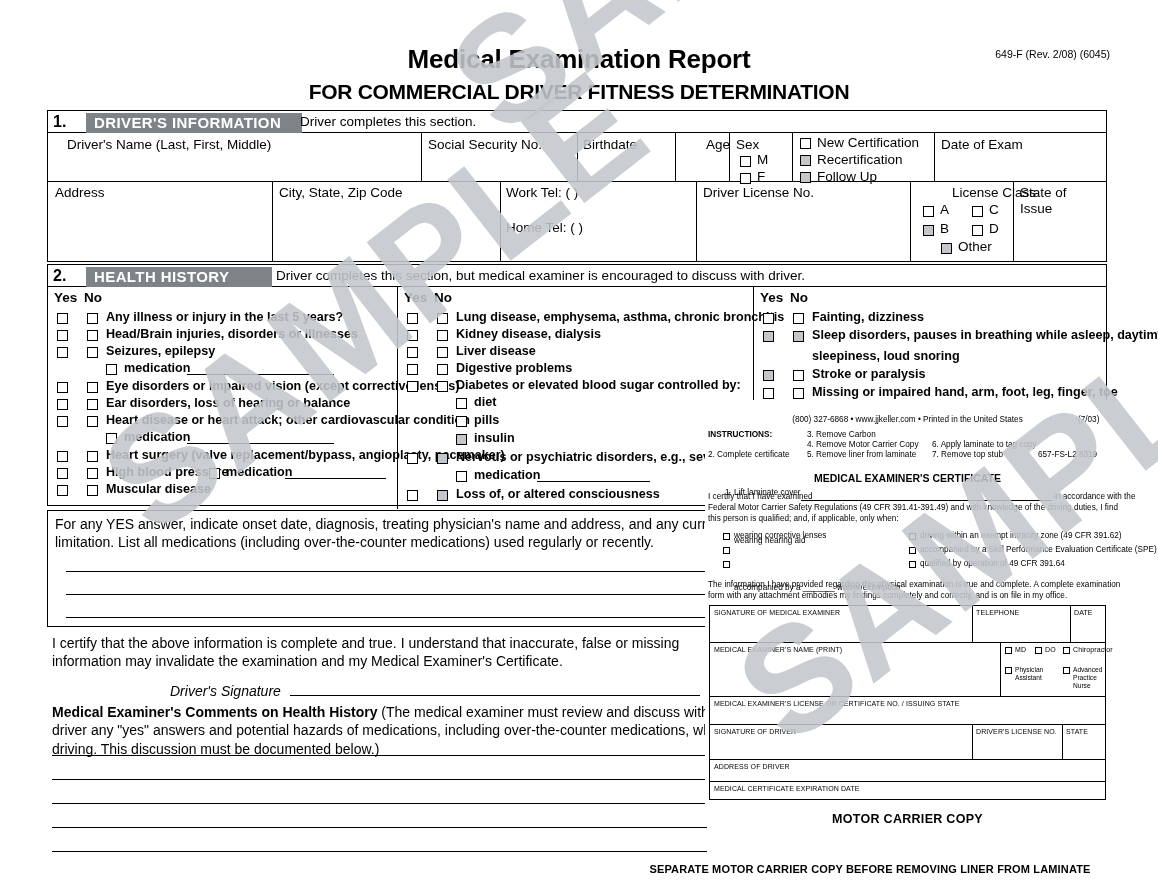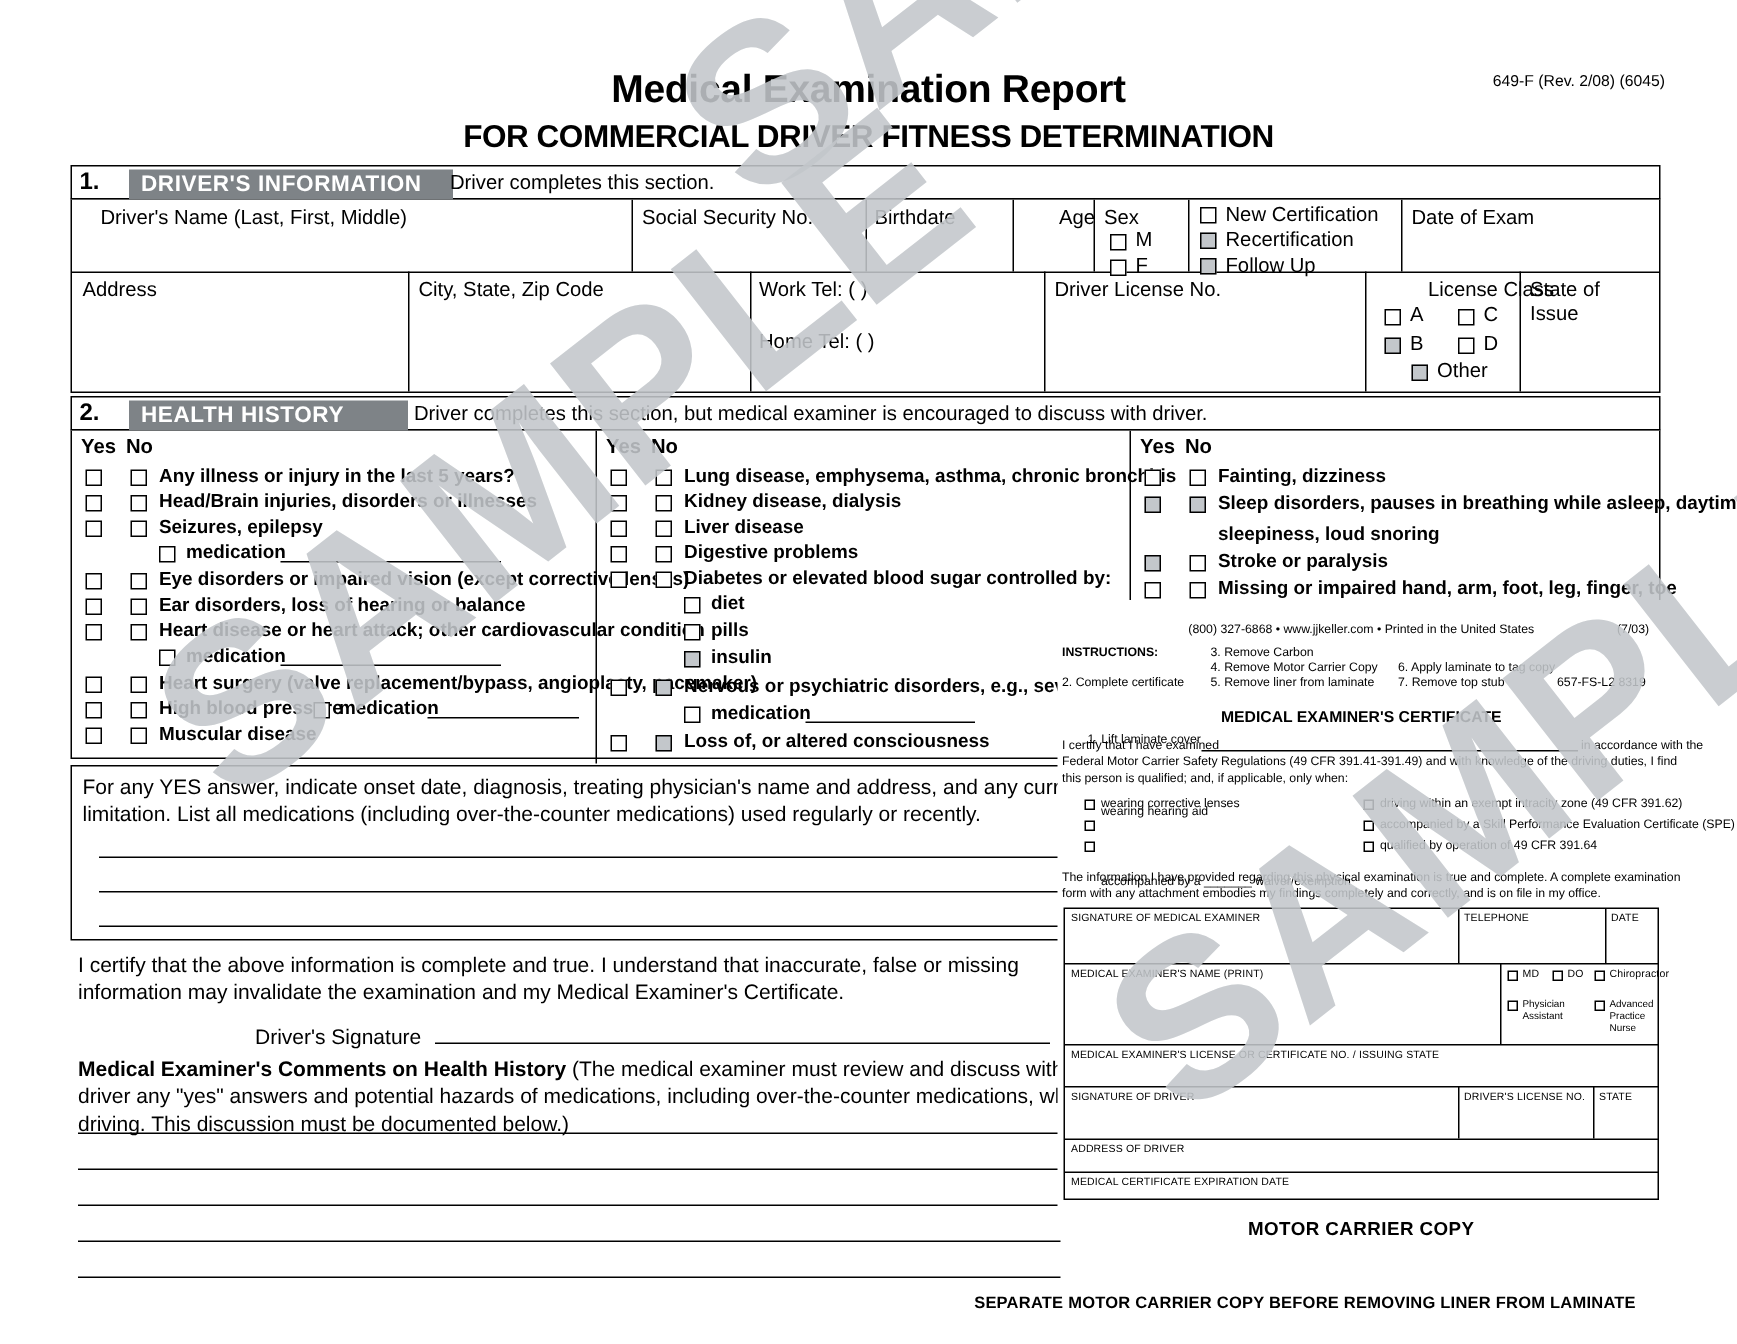--- a/index.html
+++ b/index.html
@@ -271,21 +271,21 @@
 
   <div class="blk" style="left:47px;top:510px;width:1060px;height:117px;">
     <span class="bodytext" style="left:7px;top:4px;width:690px;">For any YES answer, indicate onset date, diagnosis, treating physician's name and address, and any current limitation. List all medications (including over-the-counter medications) used regularly or recently.</span>
     <div class="rule" style="left:18px;top:60px;width:1025px;"></div>
     <div class="rule" style="left:18px;top:83px;width:1025px;"></div>
     <div class="rule" style="left:18px;top:106px;width:1025px;"></div>
   </div>
 
   <div class="bodytext" style="left:52px;top:634px;width:700px;z-index:2;">I certify that the above information is complete and true. I understand that inaccurate, false or missing information may invalidate the examination and my Medical Examiner's Certificate.</div>
 
-  <span class="bodytext" style="left:170px;top:682px;z-index:2;">Driver's Signature</span>
+  <span class="bodytext" style="left:170px;top:682px;z-index:2;font-style:italic;">Driver's Signature</span>
   <div class="rule" style="left:290px;top:695px;width:410px;z-index:2;"></div>
 
   <div style="position:absolute;left:52px;top:703px;width:700px;z-index:2;font-size:14px;line-height:1.32;">
     <b>Medical Examiner's Comments on Health History</b>
     <span>(The medical examiner must review and discuss with the driver any "yes" answers and potential hazards of medications, including over-the-counter medications, while driving. This discussion must be documented below.)</span>
   </div>
 
   <div class="rule" style="left:52px;top:755px;width:655px;z-index:2;"></div>
   <div class="rule" style="left:52px;top:779px;width:655px;z-index:2;"></div>
   <div class="rule" style="left:52px;top:803px;width:655px;z-index:2;"></div>

